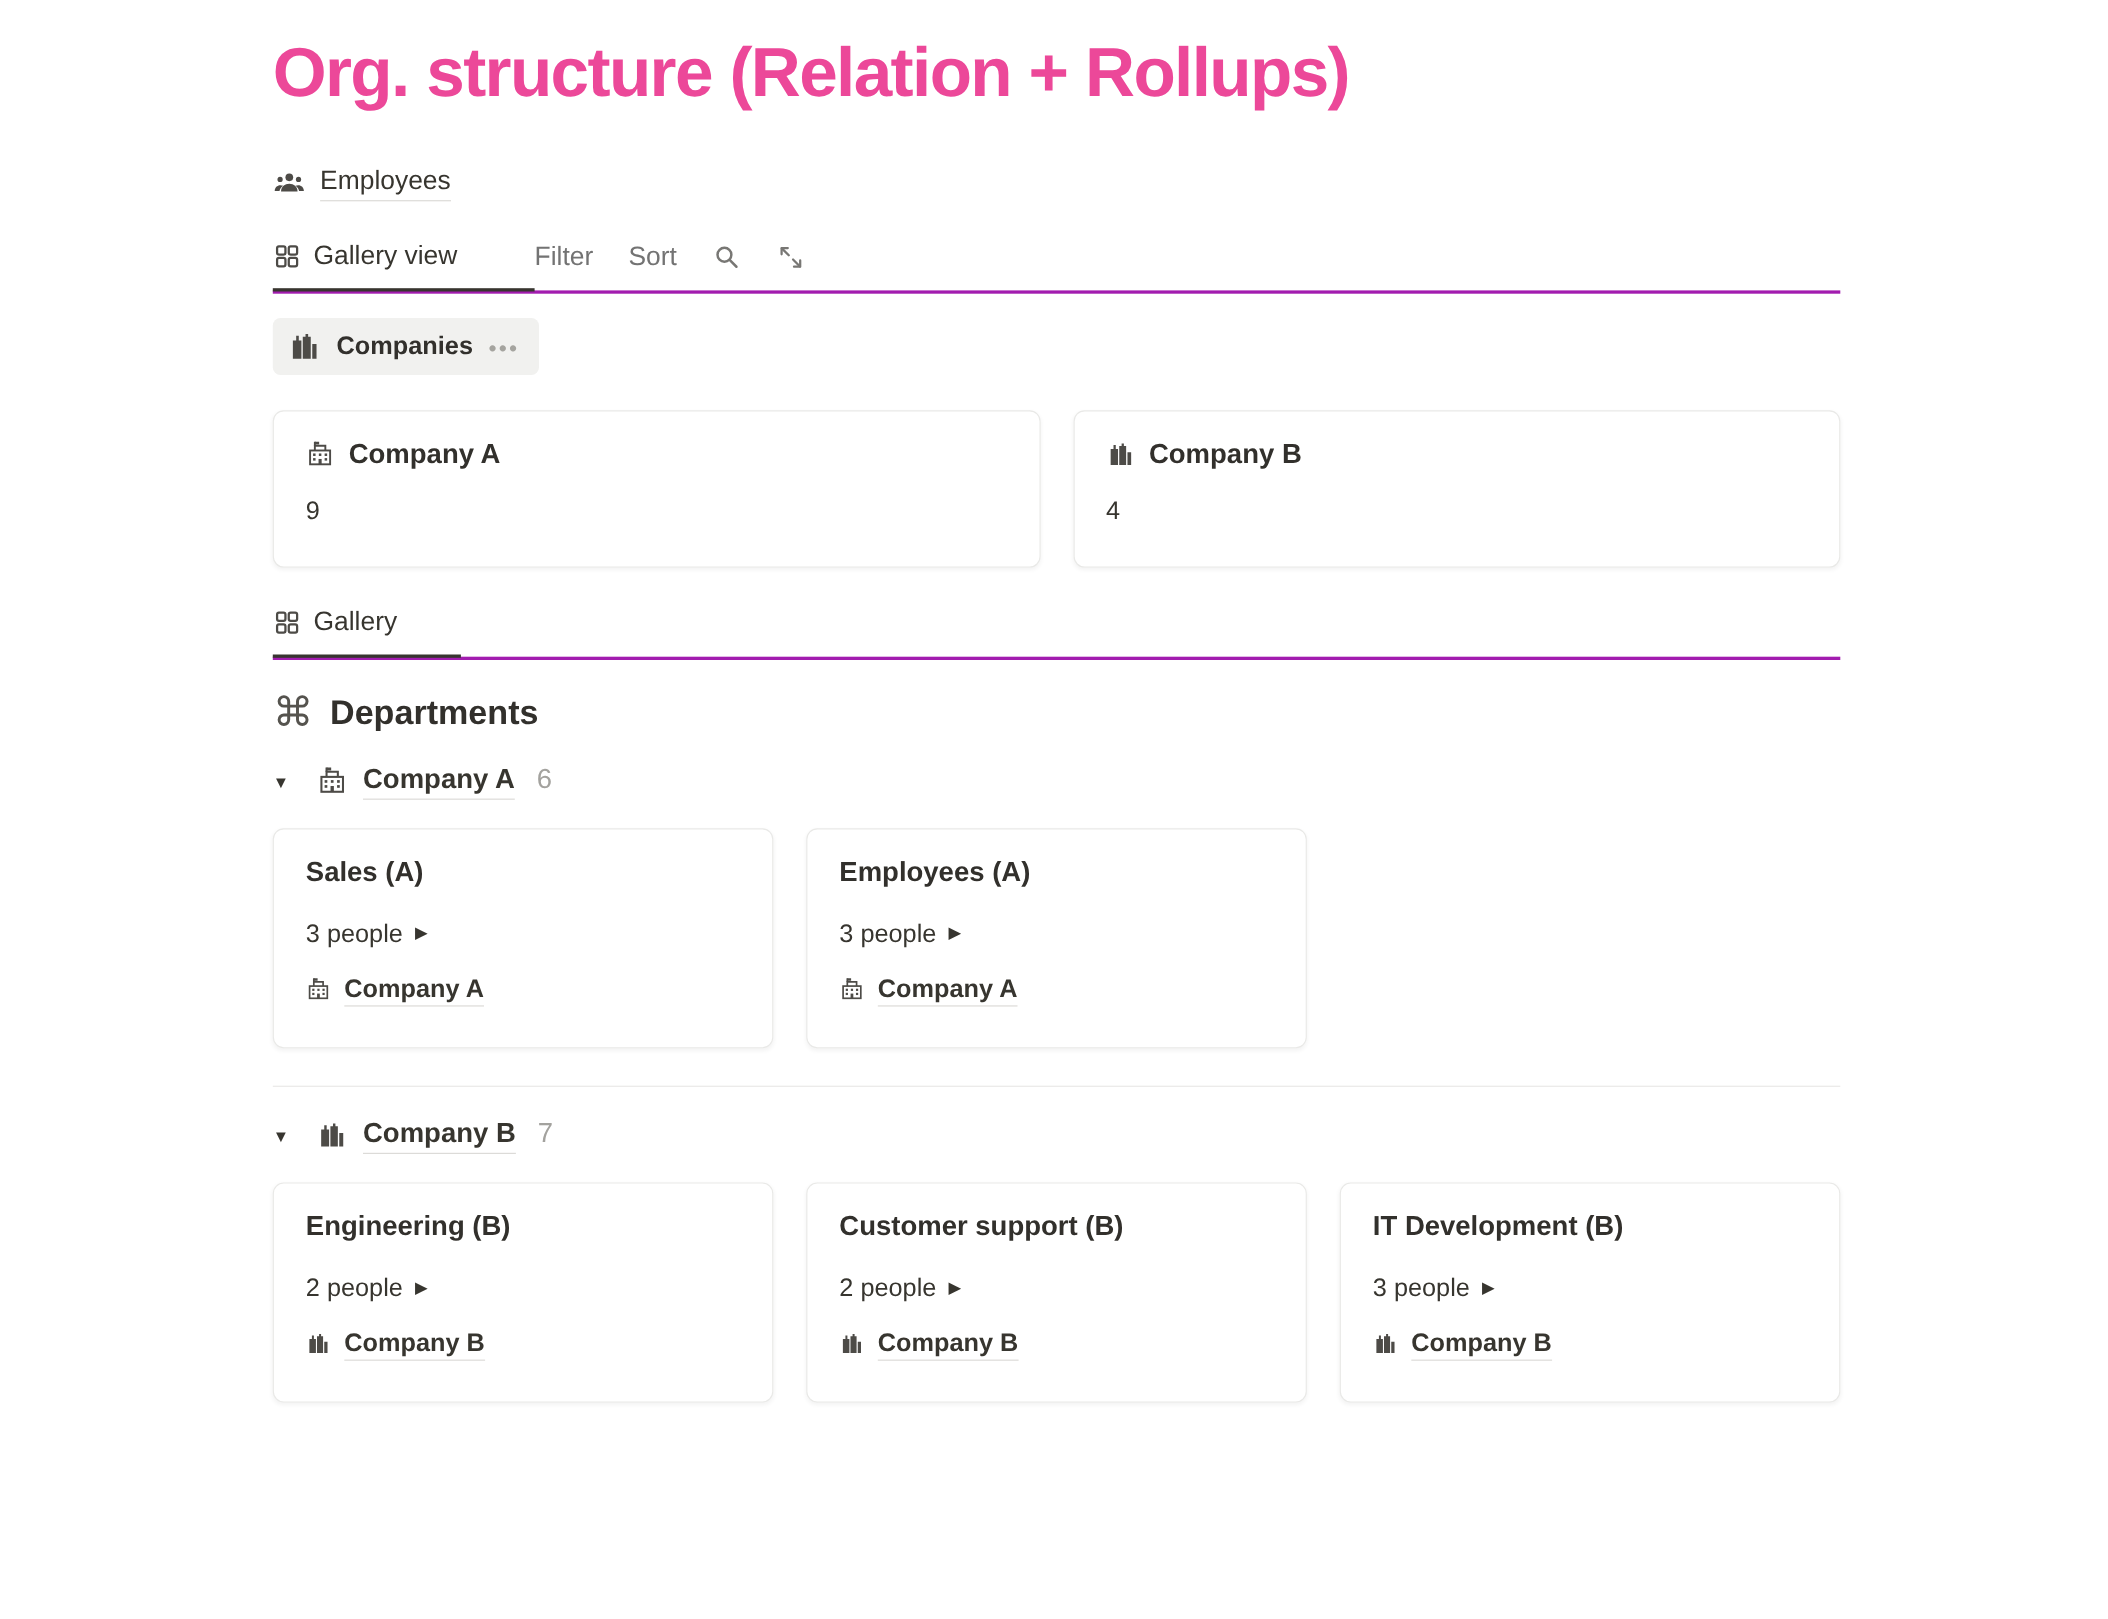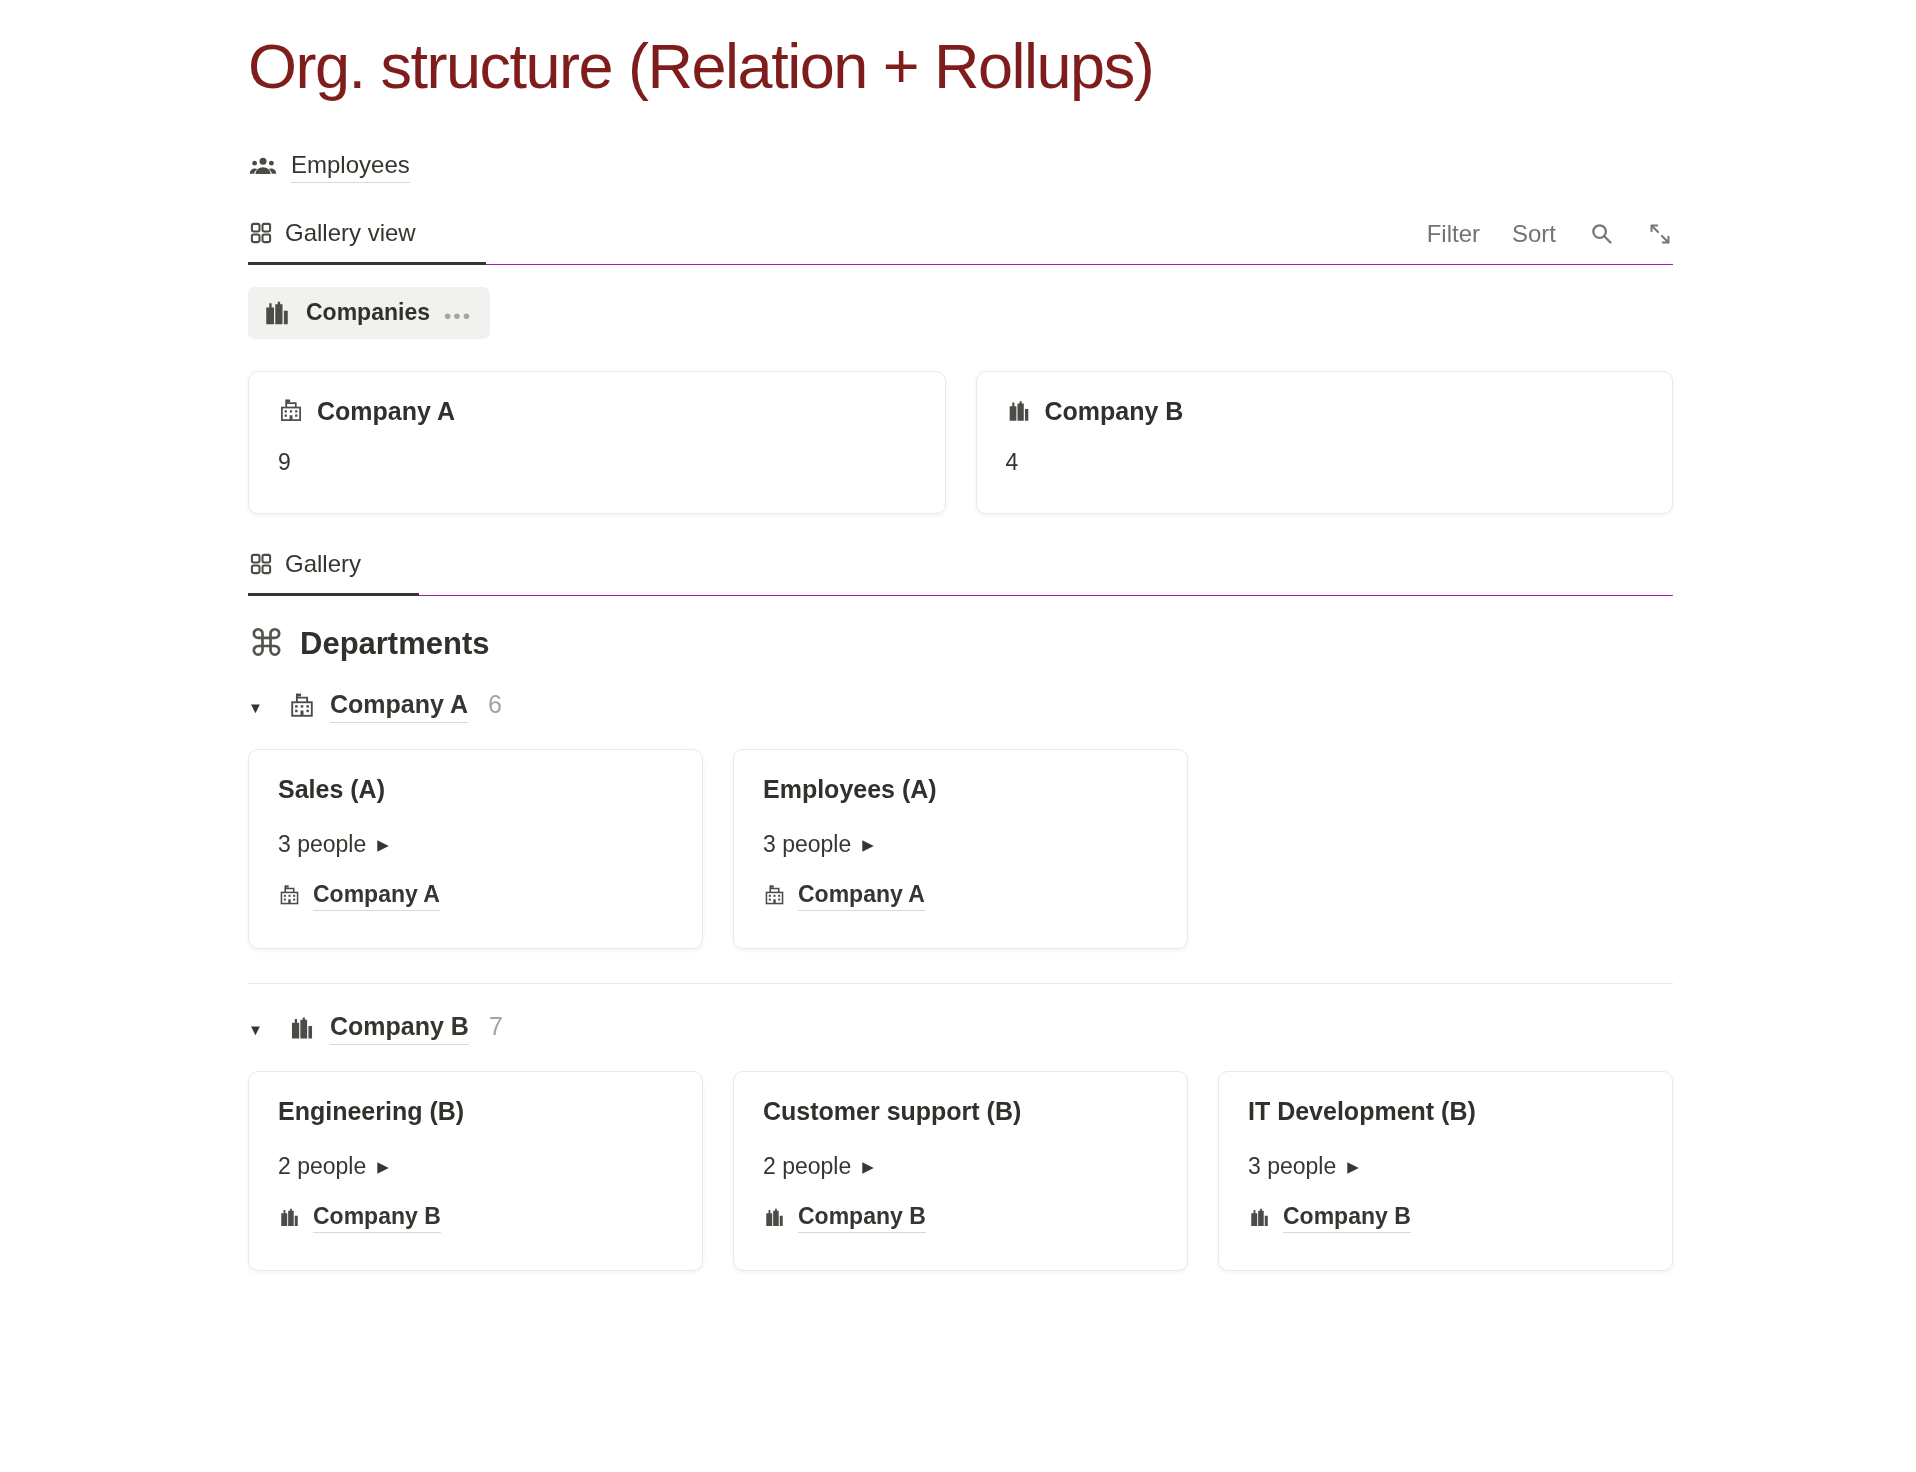--- a/index.html
+++ b/index.html
@@ -8,32 +8,32 @@
     width:1916px; height:1472px;
     background:#ffffff;
     font-family:"Liberation Sans", sans-serif;
     color:#37352f;
     overflow:hidden;
     -webkit-font-smoothing:antialiased;
   }
   .container { padding:28px 243px 0 248px; }
 
   .page-title {
-    margin:0; font-size:63px; font-weight:400; letter-spacing:-1.5px;
-    line-height:1.22; color:#7f1d1d; white-space:nowrap;
+    margin:0; font-size:63px; font-weight:700; letter-spacing:-1.5px;
+    line-height:1.22; color:#ec4899; white-space:nowrap;
   }
 
   .icon { display:inline-flex; align-items:center; justify-content:center; color:#4d4b47; flex:none; }
 
   .breadcrumb { margin-top:46px; display:flex; align-items:center; gap:13px; width:max-content; }
   .breadcrumb-label { font-size:24px; color:#37352f; border-bottom:1.5px solid #d9d8d4; padding-bottom:3px; }
 
   .tabs-row {
-    margin-top:26px; display:flex; align-items:flex-end; justify-content:space-between;
-    border-bottom:1px solid #a21caf;
+    margin-top:26px; display:flex; align-items:flex-end; 
+    border-bottom:3px solid #a21caf;
   }
   .tab {
     display:flex; align-items:center; gap:11px; font-size:24px; color:#37352f;
     padding:10px 0 15px 0; border-bottom:3px solid #37352f; margin-bottom:-1px;
   }
   .tab-wide { width:238px; }
   .tab-narrow { width:171px; }
   .toolbar { display:flex; align-items:center; gap:32px; padding-bottom:16px; color:#787774; }
   .toolbar-item { font-size:24px; color:#737373; }
   .toolbar .icon { color:#787774; }

